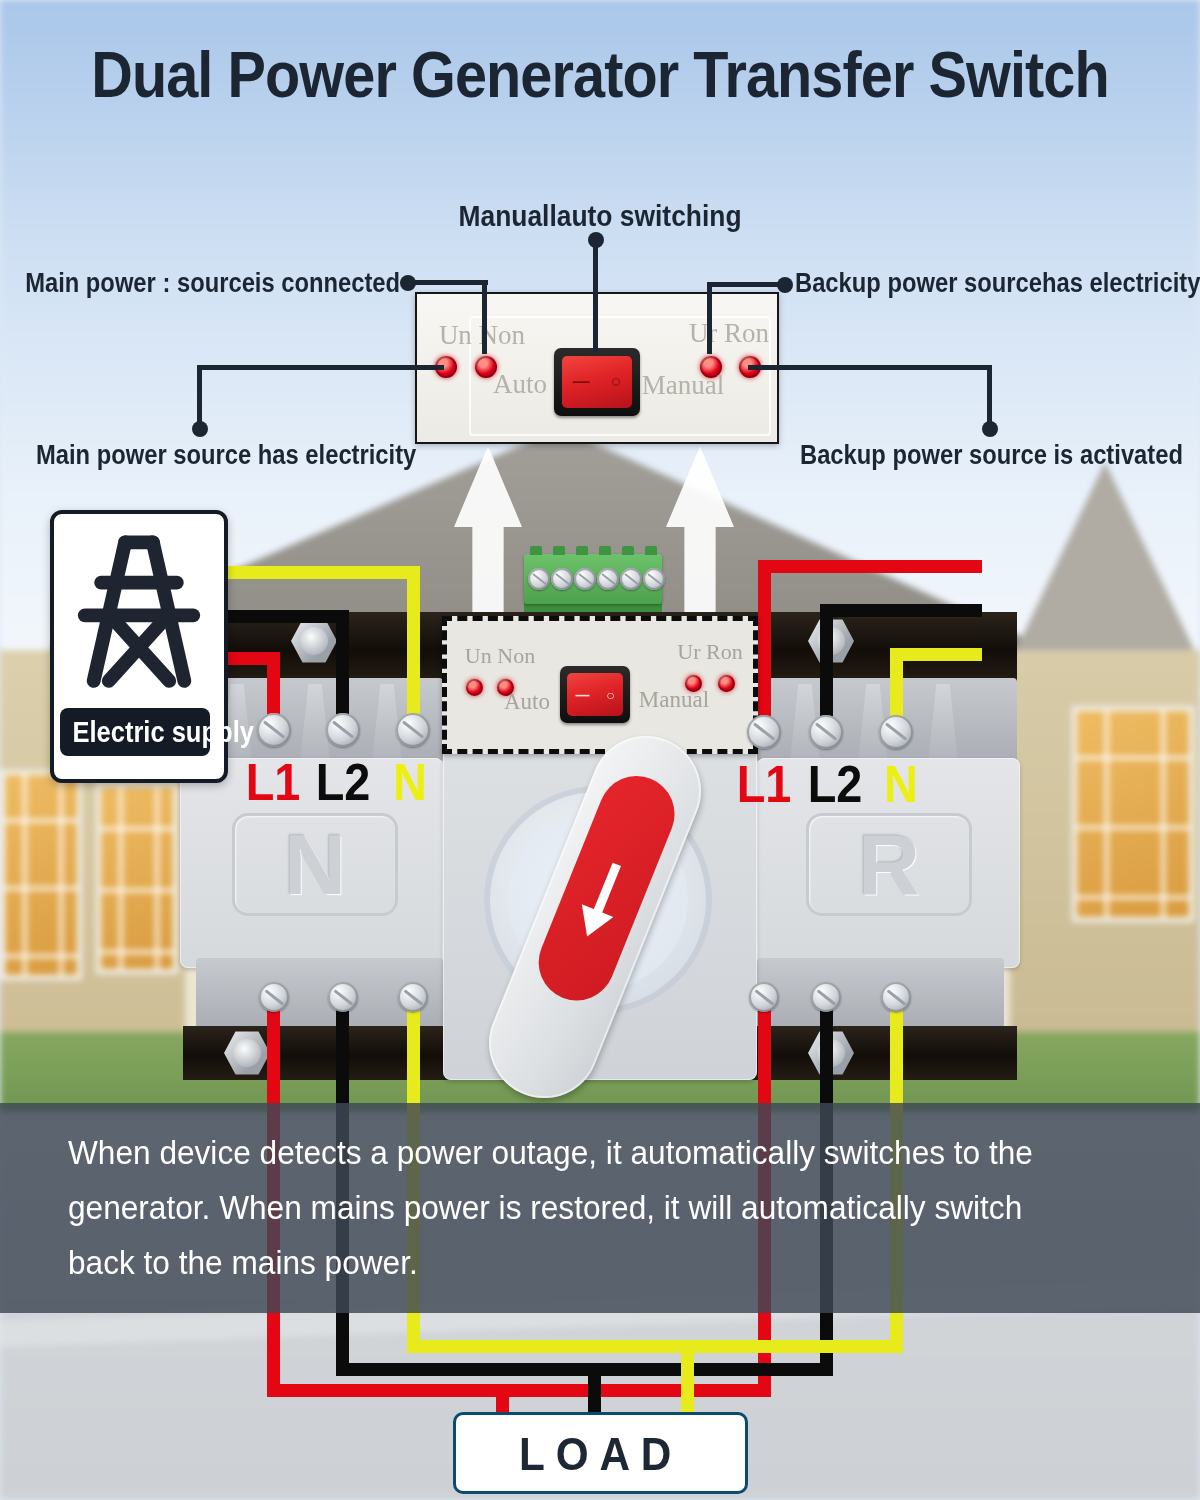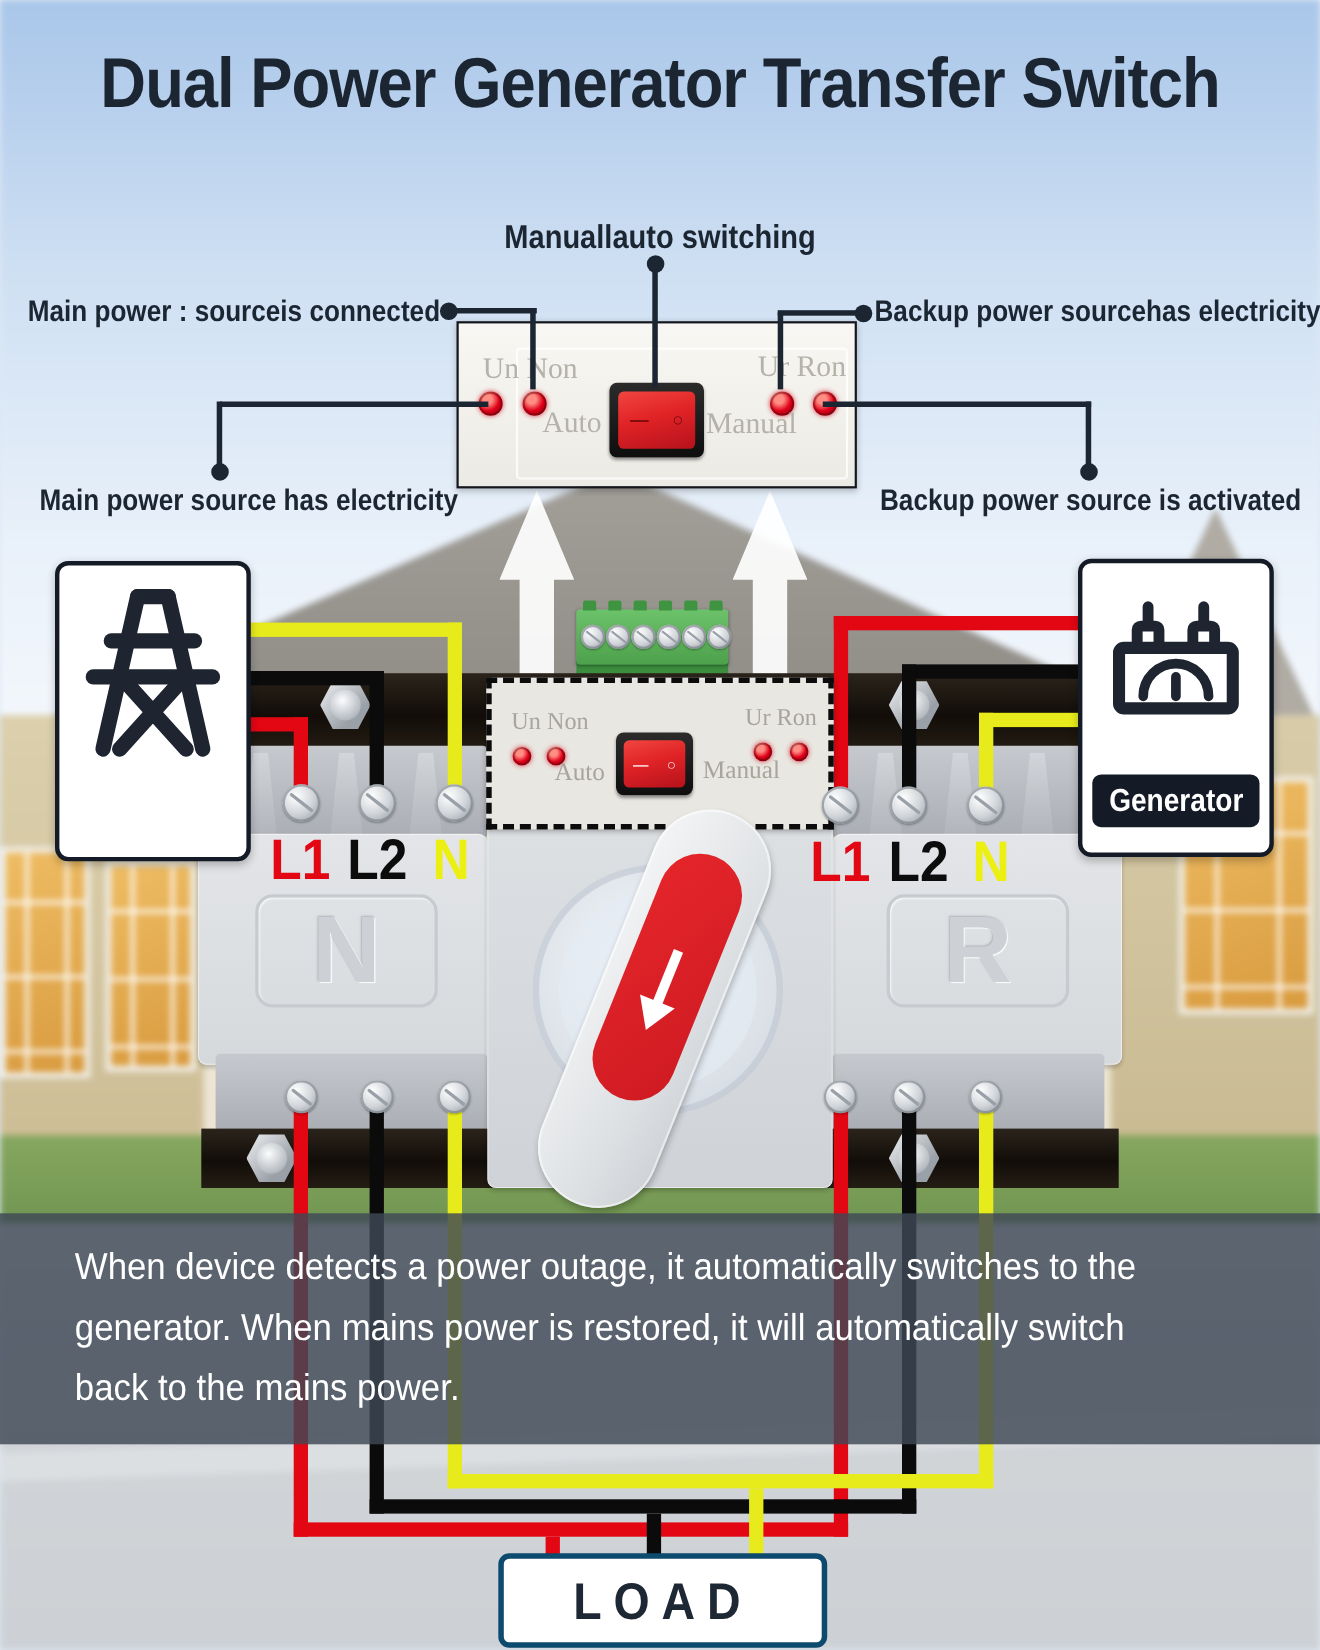--- a/index.html
+++ b/index.html
@@ -104,21 +104,21 @@
   .gblock{position:absolute;left:524px;top:554px;width:138px;height:50px;
         background:linear-gradient(180deg,#6cc26a,#4ea14c);border-radius:3px;box-shadow:0 1px 3px rgba(0,0,0,.35);}
   .gtab{position:absolute;width:12px;height:9px;background:#3f9441;top:-8px;border-radius:2px 2px 0 0;}
   .gbase{position:absolute;left:524px;top:600px;width:138px;height:17px;background:#3c8d3e;
         border-radius:0 0 3px 3px;}
   
   .overlay{position:absolute;left:0;top:1103px;width:1200px;height:210px;background:rgba(62,72,86,.82);}
   .desc{position:absolute;left:68px;color:#fff;font-size:34px;font-weight:400;white-space:nowrap;
         transform:scaleX(.93);transform-origin:left center;}
   .loadbox{position:absolute;left:453px;top:1412px;width:289px;height:76px;background:#fff;
-        border:5px solid #0c4a6e;border-radius:10px;display:flex;align-items:center;justify-content:center;}
+        border:3px solid #0c4a6e;border-radius:10px;display:flex;align-items:center;justify-content:center;}
   .loadtxt{font-size:47px;font-weight:800;color:#1e2734;letter-spacing:12px;transform:scaleX(.9);}.z5{z-index:5;}.z6{z-index:6;}.z7{z-index:7;}.z8{z-index:8;}.z9{z-index:9;}
 </style>
 </head>
 <body>
 
 <div class="stage">
 
   <div class="bg">
     <div class="sky"></div>
     <div class="roof"></div>
@@ -184,38 +184,25 @@
       <g fill="none" stroke="#1f2530" stroke-width="11" stroke-linecap="round">
         <path d="M39 8 L14 118"></path>
           <path d="M61 8 L86 118"></path>
         <path d="M39 8 L61 8"></path>
         <path d="M20 40 L80 40"></path>
           <path d="M7 66 L93 66"></path>
         <path d="M27 66 L74 118"></path>
           <path d="M73 66 L26 118"></path>
       </g>
     </svg>
-  </div>
-
-  <div class="abs card z7" style="left:980px;top:508px;width:170px;height:263px;">
-    <svg width="132" height="120" viewBox="0 0 120 100" style="position:absolute;left:19px;top:28px;">
-      <g fill="none" stroke="#1f2530" stroke-linecap="round">
-        <rect x="13" y="40" width="94" height="50" rx="4" stroke-width="10"></rect>
-        <rect x="28" y="22" width="18" height="18" rx="3" stroke-width="9"></rect>
-        <rect x="74" y="22" width="18" height="18" rx="3" stroke-width="9"></rect>
-        <path d="M37 20 V6" stroke-width="9"></path>
-          <path d="M83 20 V6" stroke-width="9"></path>
-        <path d="M33 80 A 27 27 0 0 1 87 80" stroke-width="8"></path>
-        <path d="M60 64 V80" stroke-width="8"></path>
-      </g>
-    </svg>
-    <div class="pill" style="left:9px;top:192px;width:152px;height:48px;">
-      <span>Generator</span>
-    </div>
-  </div>
+    <div class="pill" style="left:6px;top:194px;width:150px;height:48px;">
+      <span>Electric supply</span>
+    </div>
+  </div>
+
 
   <div class="wire wy z6" style="left:218px;top:566px;width:202px;height:13px;"></div>
   <div class="wire wy z6" style="left:407px;top:566px;width:13px;height:168px;"></div>
   <div class="wire wb z6" style="left:218px;top:610px;width:131px;height:13px;"></div>
   <div class="wire wb z6" style="left:336px;top:610px;width:13px;height:124px;"></div>
   <div class="wire wr z6" style="left:218px;top:652px;width:62px;height:13px;"></div>
   <div class="wire wr z6" style="left:267px;top:652px;width:13px;height:82px;"></div>
 
   <div class="wire wr z6" style="left:758px;top:560px;width:224px;height:13px;"></div>
   <div class="wire wr z6" style="left:758px;top:560px;width:13px;height:174px;"></div>

